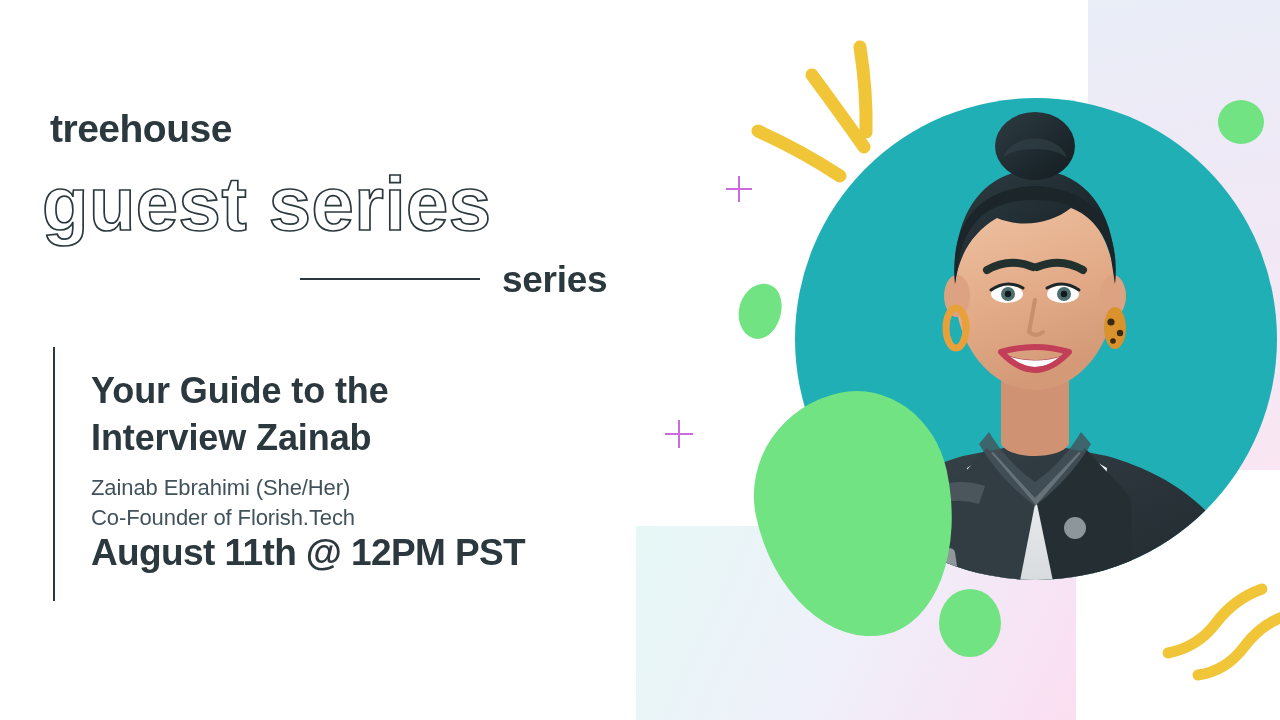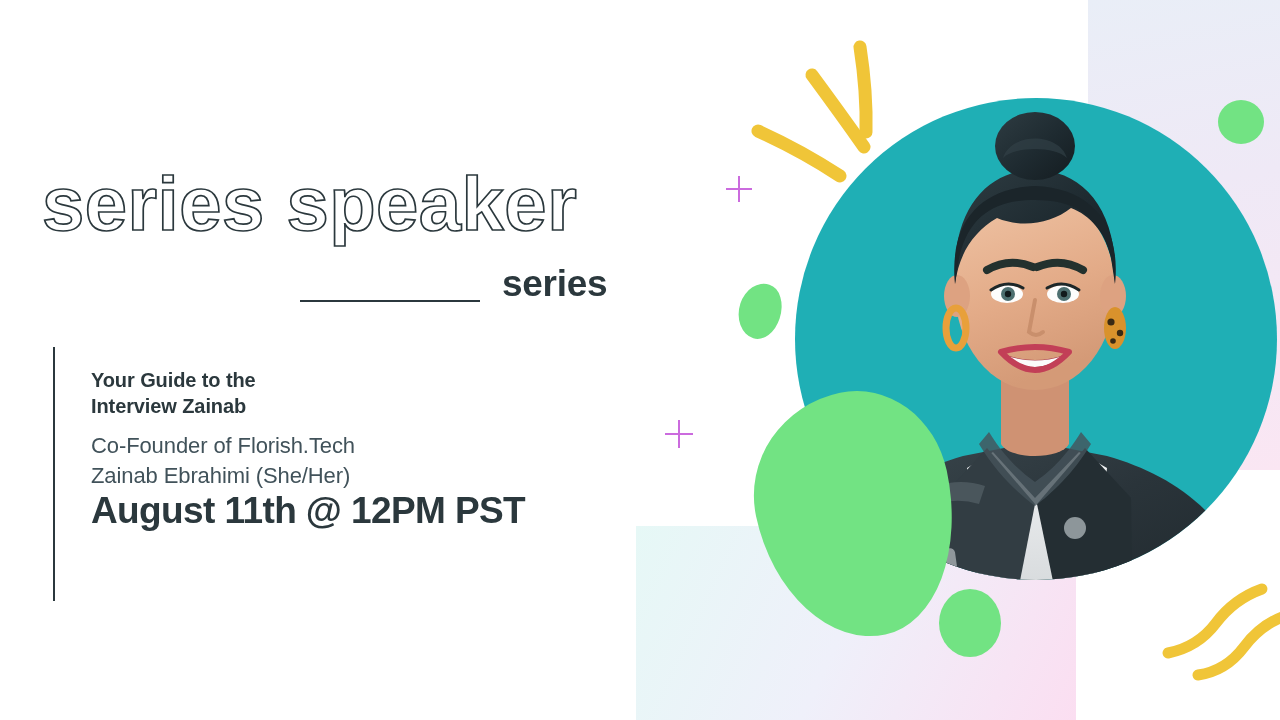--- a/index.html
+++ b/index.html
@@ -146,21 +146,21 @@
     -webkit-text-stroke: 1.7px #2B383D;
     white-space: nowrap;
   }
   .series-row {
     position: absolute;
     left: 300px;
     top: 256px;
     width: 325px;
     height: 46px;
     display: flex;
-    align-items: flex-end;
+    align-items: center;
     gap: 22px;
   }
   .series-rule {
     flex: 1 1 auto;
     height: 2px;
     background: #2B383D;
     max-width: 180px;
   }
   .series-word {
     font-size: 37px;
@@ -180,21 +180,21 @@
     height: 254px;
     background: #2B383D;
   }
   .info {
     position: absolute;
     left: 91px;
     top: 367px;
     width: 540px;
   }
   .info .title {
-    font-size: 20px;
+    font-size: 36px;
     font-weight: 700;
     line-height: 1.31;
     color: #2B383D;
     letter-spacing: -0.1px;
   }
   .info .speaker {
     margin-top: 12px;
     font-size: 22px;
     font-weight: 400;
     line-height: 1.34;
@@ -323,35 +323,36 @@
       <g stroke="#F0C538" stroke-width="11" stroke-linecap="round" fill="none">
         <path d="M8 78 q30 -6 48 -30 q18 -24 46 -34"></path>
         <path d="M38 100 q28 -4 46 -28 q18 -24 44 -32"></path>
       </g>
     </svg>
   </div>
 
   <div class="plus plus-1"></div>
   <div class="plus plus-2"></div>
 
-
-  <div class="headline-outline">series speaker</div>
+  <div class="brand">treehouse</div>
+
+  <div class="headline-outline">guest series</div>
 
   <div class="series-row">
     <div class="series-rule"></div>
     <div class="series-word">series</div>
   </div>
 
   <div class="vrule"></div>
 
   <div class="info">
     <div class="title">
       <div>Your Guide to the</div>
       <div>Interview Zainab</div>
     </div>
     <div class="speaker">
+      <div>Zainab Ebrahimi (She/Her)</div>
       <div>Co-Founder of Florish.Tech</div>
-      <div>Zainab Ebrahimi (She/Her)</div>
     </div>
     <div class="when">August 11th @ 12PM PST</div>
   </div>
 
 </div>
 
 </body></html>

